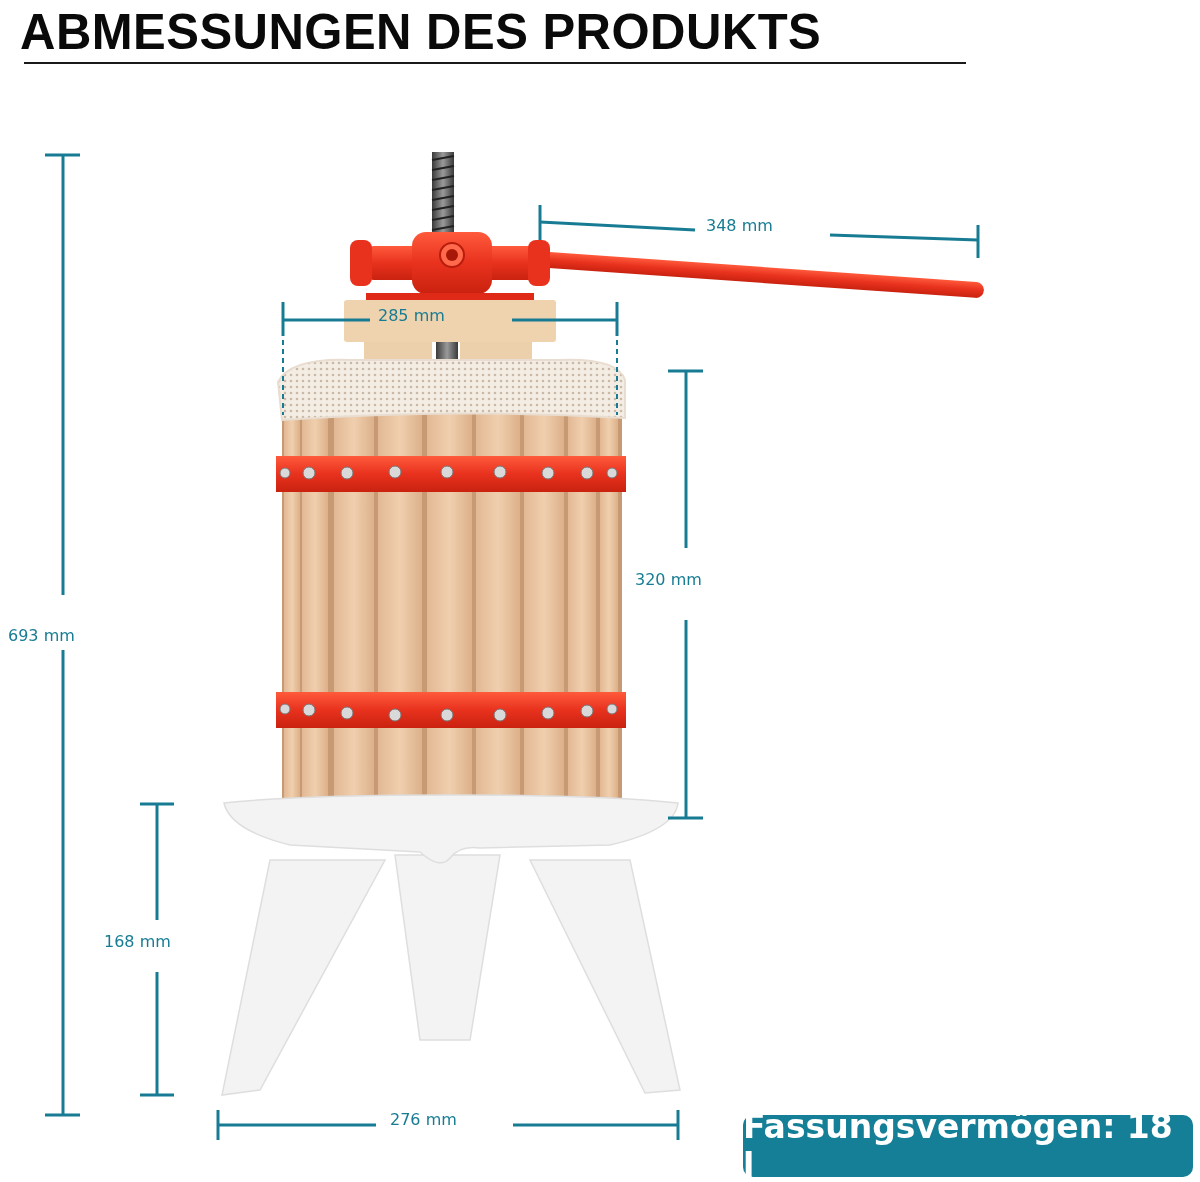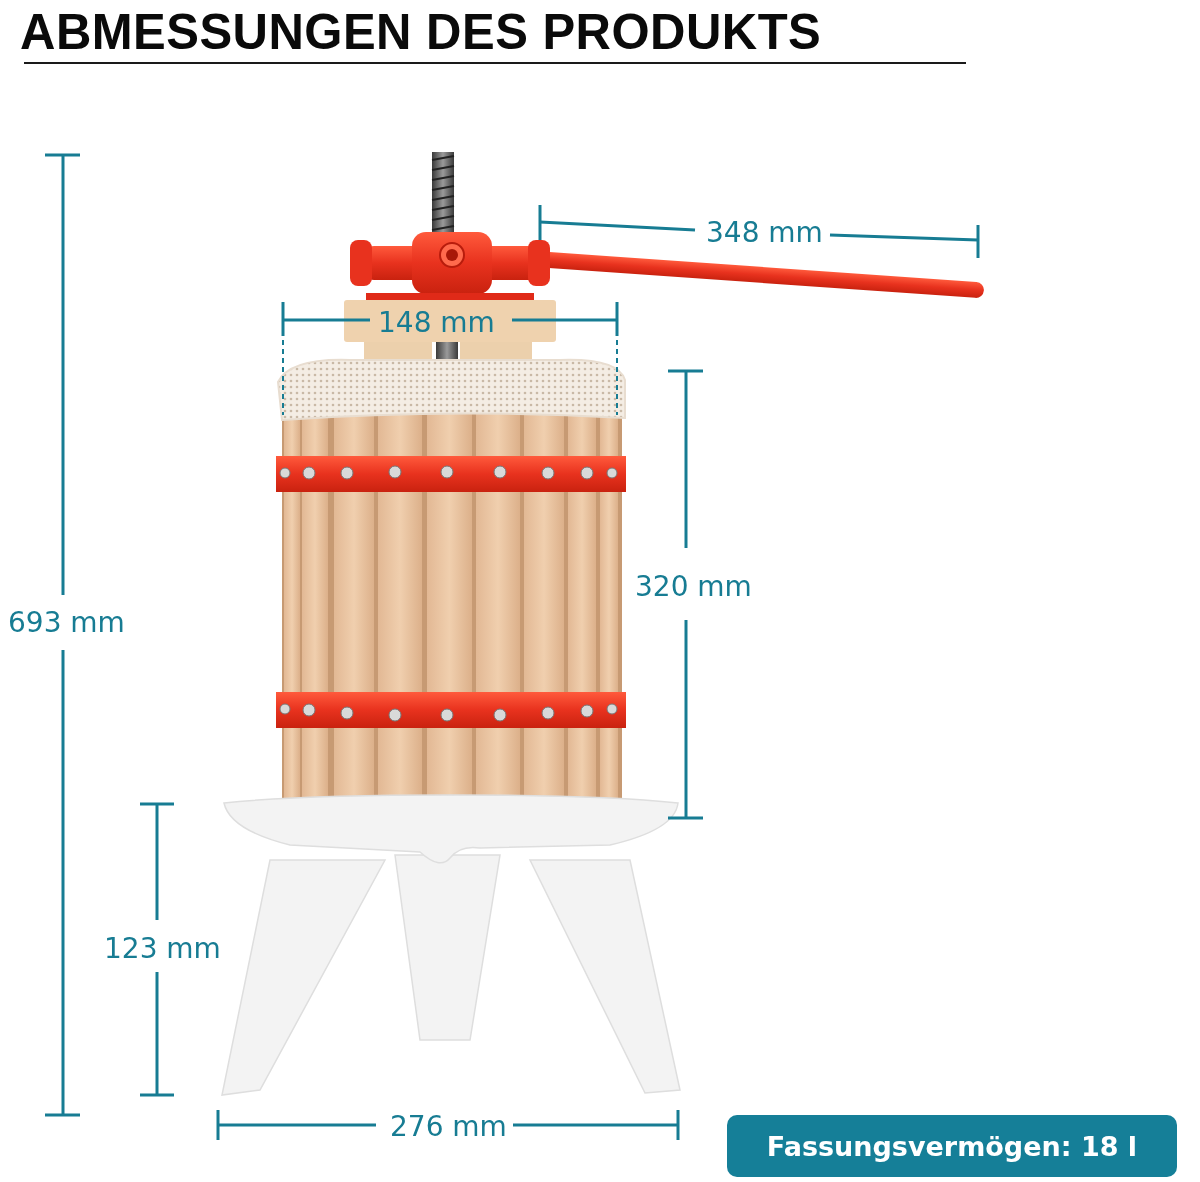--- a/index.html
+++ b/index.html
@@ -1,21 +1,21 @@
 <!DOCTYPE html>
 <html><head>
 <meta charset="utf-8">
 <style>
   html,body{margin:0;padding:0;background:#ffffff;}
   body{width:1200px;height:1182px;position:relative;overflow:hidden;font-family:"Liberation Sans",sans-serif;}
   .title{position:absolute;left:20px;top:2px;font-family:"Liberation Sans",sans-serif;font-weight:bold;font-size:50px;letter-spacing:0.5px;color:#0a0a0a;transform:scaleX(0.98);transform-origin:left top;white-space:nowrap;line-height:60px;}
   .title-rule{position:absolute;left:24px;top:62px;width:942px;height:2px;background:#1a1a1a;}
-  .dim{position:absolute;color:#177c93;font-family:"DejaVu Sans",sans-serif;font-size:28px;font-weight:500;white-space:nowrap;}
+  .dim{position:absolute;color:#177c93;font-family:"DejaVu Sans",sans-serif;font-size:16px;font-weight:500;white-space:nowrap;}
   svg.art{position:absolute;left:0;top:0;}
-  .badge{position:absolute;left:727px;top:1115px;width:450px;height:62px;background:#157f98;border-radius:10px;color:#fff;font-family:"DejaVu Sans",sans-serif;font-weight:bold;font-size:27px;display:flex;align-items:center;justify-content:center;}
+  .badge{position:absolute;left:743px;top:1115px;width:450px;height:62px;background:#157f98;border-radius:10px;color:#fff;font-family:"DejaVu Sans",sans-serif;font-weight:bold;font-size:33px;display:flex;align-items:center;justify-content:center;}
 </style>
 </head>
 <body>
 
 <div class="title">ABMESSUNGEN DES PRODUKTS</div>
 <div class="title-rule"></div>
 
 <svg class="art" width="1200" height="1182" viewBox="0 0 1200 1182">
   <defs>
     <linearGradient id="wood" x1="0" x2="1">
@@ -153,20 +153,20 @@
       <line x1="218" y1="1125" x2="376" y2="1125"></line>
     <line x1="513" y1="1125" x2="678" y2="1125"></line>
       <line x1="678" y1="1110" x2="678" y2="1140"></line>
   </g>
   <g stroke="#177c93" stroke-width="2" stroke-dasharray="5 4">
     <line x1="283" y1="340" x2="283" y2="415"></line>
     <line x1="617" y1="340" x2="617" y2="415"></line>
   </g>
 </svg>
 
-<div class="dim" style="left:8px;top:606px;">693 mm</div>
+<div class="dim" style="left:8px;top:626px;">693 mm</div>
 <div class="dim" style="left:706px;top:216px;">348 mm</div>
-<div class="dim" style="left:378px;top:306px;">148 mm</div>
+<div class="dim" style="left:378px;top:306px;">285 mm</div>
 <div class="dim" style="left:635px;top:570px;">320 mm</div>
-<div class="dim" style="left:104px;top:932px;">123 mm</div>
+<div class="dim" style="left:104px;top:932px;">168 mm</div>
 <div class="dim" style="left:390px;top:1110px;">276 mm</div>
 
 <div class="badge">Fassungsvermögen: 18 l</div>
 
 </body></html>

